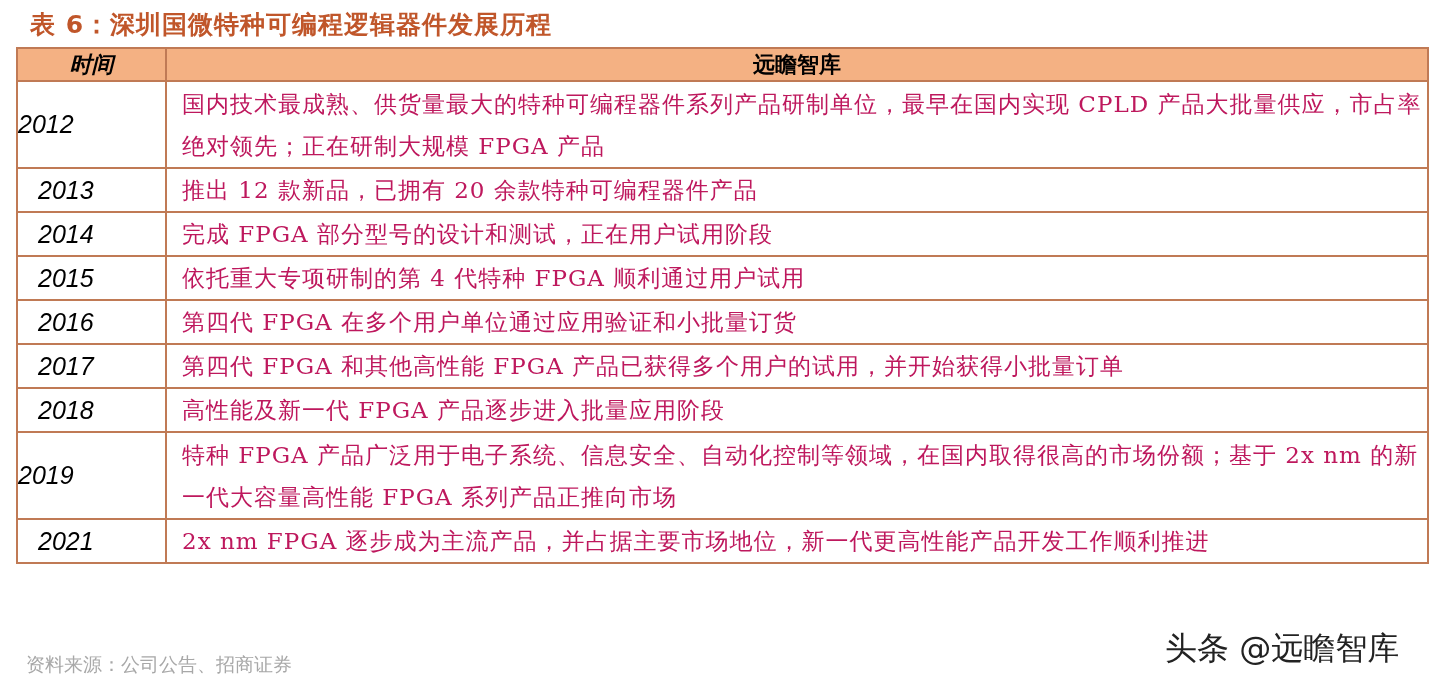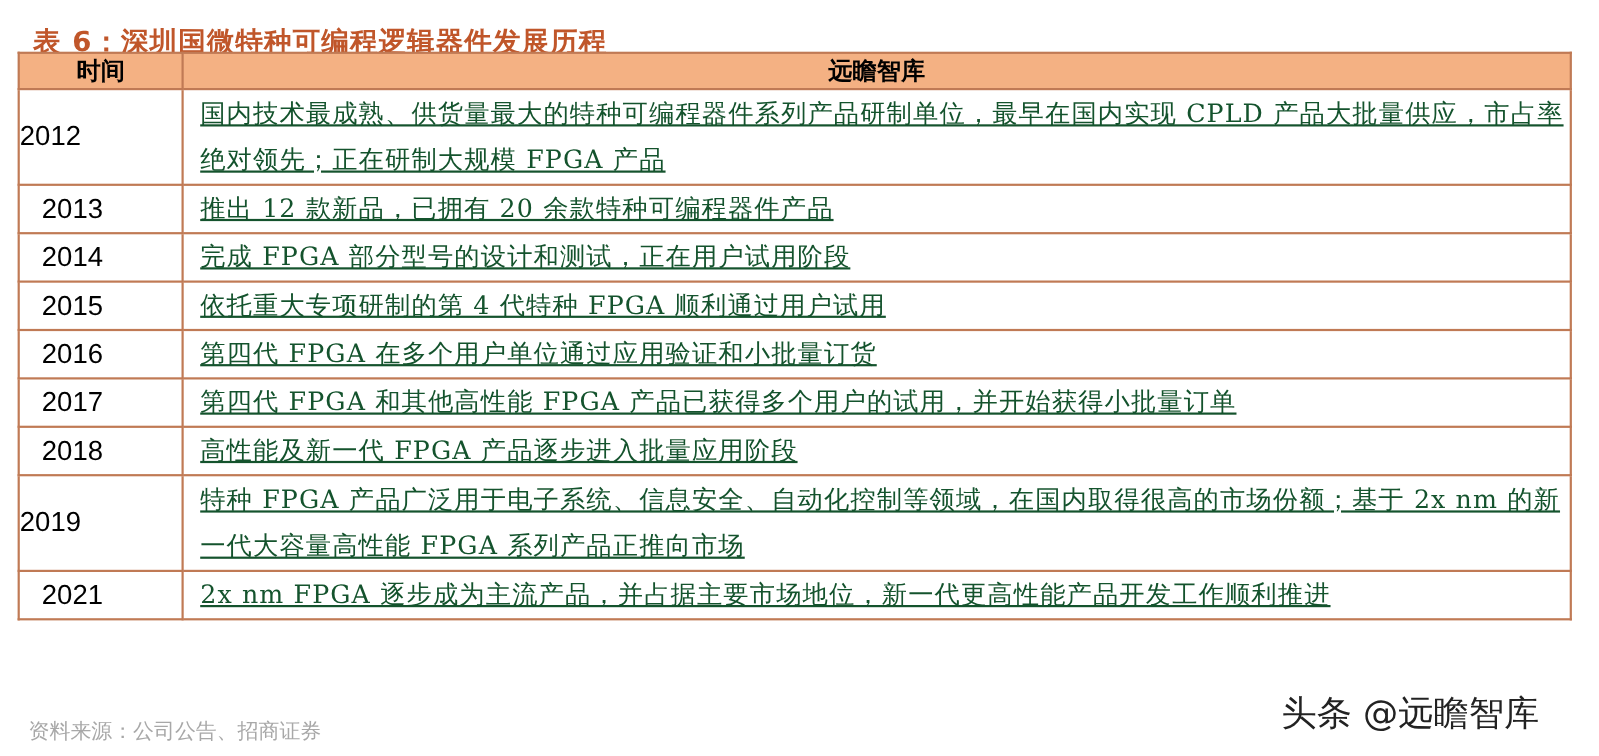--- a/index.html
+++ b/index.html
@@ -1,28 +1,28 @@
 <!DOCTYPE html>
 <html><head>
 <meta charset="utf-8">
 <style>
   html, body { margin: 0; padding: 0; background: #ffffff; }
   body { width: 1454px; height: 687px; position: relative; overflow: hidden;
          font-family: "DejaVu Serif", "Liberation Serif", serif; }
-  .title { position: absolute; left: 30px; top: 21px; font-size: 25px; font-weight: bold;
+  .title { position: absolute; left: 30px; top: 8px; font-size: 25px; font-weight: bold;
            color: #C0562A; letter-spacing: 1px; white-space: nowrap;
            font-family: "DejaVu Sans", "Liberation Sans", sans-serif; }
   .tbl { position: absolute; left: 16px; top: 47px; width: 1413px; border-collapse: collapse; }
   .tbl td, .tbl th { border: 2px solid #C07A55; padding: 0; }
   .tbl th { background: #F4B183; height: 31px; font-size: 22px; font-weight: bold; color: #000;
             font-family: "DejaVu Sans", "Liberation Sans", sans-serif; }
   .col-year { width: 127px; font-size: 25px; color: #000;
-              font-family: "Liberation Sans", sans-serif; }
-  .col-desc { padding-left: 15px !important; font-size: 23px; color: #14532d; line-height: 42px;
-              letter-spacing: 1px; text-decoration: underline; }
+              font-family: "Liberation Sans", sans-serif; font-style: italic; }
+  .col-desc { padding-left: 15px !important; font-size: 23px; color: #be185d; line-height: 42px;
+              letter-spacing: 1px; }
   .row-1 td { height: 42px; padding-left: 20px; }
   .row-2 td { height: 85px; }
   .source { position: absolute; left: 26px; top: 652px; font-size: 19px; color: #A8A8A8; white-space: nowrap; }
   .watermark { position: absolute; left: 1165px; top: 627px; font-size: 32px; color: #222;
                font-family: "DejaVu Sans", sans-serif; white-space: nowrap;
                text-shadow: 1px 1px 0 #fff, -1px -1px 0 #fff; }
 </style>
 </head>
 <body>
 

